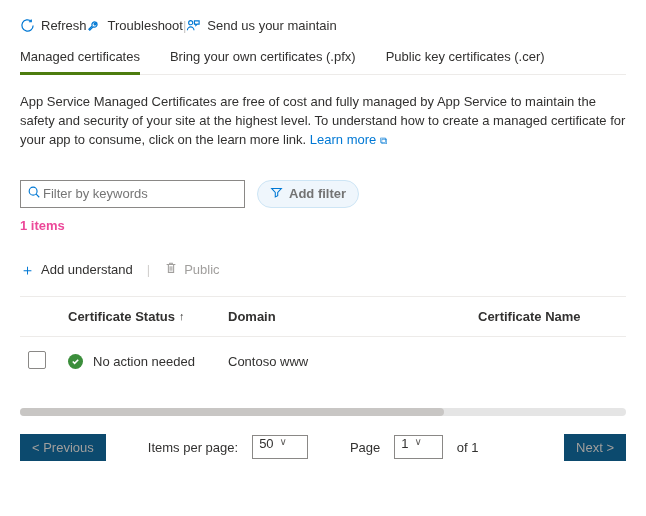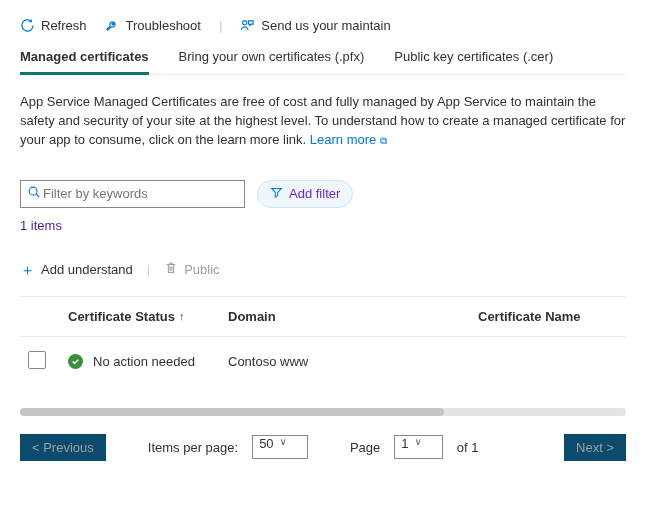--- a/index.html
+++ b/index.html
@@ -5,34 +5,34 @@
   * { box-sizing: border-box; }
   body {
     margin: 0;
     padding: 18px 20px;
     font-family: "Segoe UI", -apple-system, sans-serif;
     font-size: 13px;
     color: #323130;
     width: 646px;
     background: #fff;
   }
-  .toolbar { display: flex; align-items: center; gap: 18px; margin-bottom: 16px; }
+  .toolbar { display: flex; align-items: center; margin-bottom: 16px; }
   .toolbar-item { display: inline-flex; align-items: center; gap: 6px; color: #323130; cursor: pointer; }
   .toolbar-item .icon svg { display:block; }
   .toolbar-sep { color: #c8c6c4; }
   .tabs { display: flex; gap: 30px; border-bottom: 1px solid #edebe9; margin-bottom: 18px; }
   .tab { padding: 0 0 8px 0; cursor: pointer; color: #323130; }
-  .tab.active { font-weight: 700; border-bottom: 3px solid #0f766e; margin-bottom: -1px; }
+  .tab.active { font-weight: 400; border-bottom: 3px solid #4d7c0f; margin-bottom: -1px; }
   .desc { color: #323130; line-height: 1.45; margin-bottom: 30px; }
   .desc a { color: #0078d4; text-decoration: none; }
   .filter-row { display: flex; align-items: center; gap: 12px; margin-bottom: 10px; }
   .search-box { display:flex; align-items:center; border:1px solid #8a8886; width:225px; height:28px; padding:0 6px; }
   .search-box input { border:none; outline:none; flex:1; font-size:13px; background:transparent; }
-  .add-filter-btn { display:inline-flex; align-items:center; gap:6px; background:#eff6fc; border:1px solid #cde5f5; color:#6d28d9; height:28px; padding:0 12px; border-radius:14px; cursor:pointer; }
-  .count { margin-bottom: 28px; color:#4c1d95; }
+  .add-filter-btn { display:inline-flex; align-items:center; gap:6px; background:#eff6fc; border:1px solid #cde5f5; color:#737373; height:28px; padding:0 12px; border-radius:14px; cursor:pointer;font-weight:bold; }
+  .count { margin-bottom: 28px; color:#ec4899;font-weight:bold; }
   .actions { display:flex; align-items:center; gap:14px; margin-bottom: 18px; }
   .action { display:inline-flex; align-items:center; gap:6px; cursor:pointer; }
   .action.disabled { color:#a19f9d; cursor:default; }
   .action-sep { color:#d2d0ce; }
   .add-plus { color:#0078d4; font-size:15px; line-height:1; }
   .table-head { display:flex; border-top:1px solid #edebe9; border-bottom:1px solid #edebe9; padding: 12px 8px; font-weight:600; }
   .col-chk { width:40px; }
   .col-status { width:160px; display:flex; align-items:center; gap:4px; }
   .col-domain { width:250px; }
   .col-name { flex:1; }

